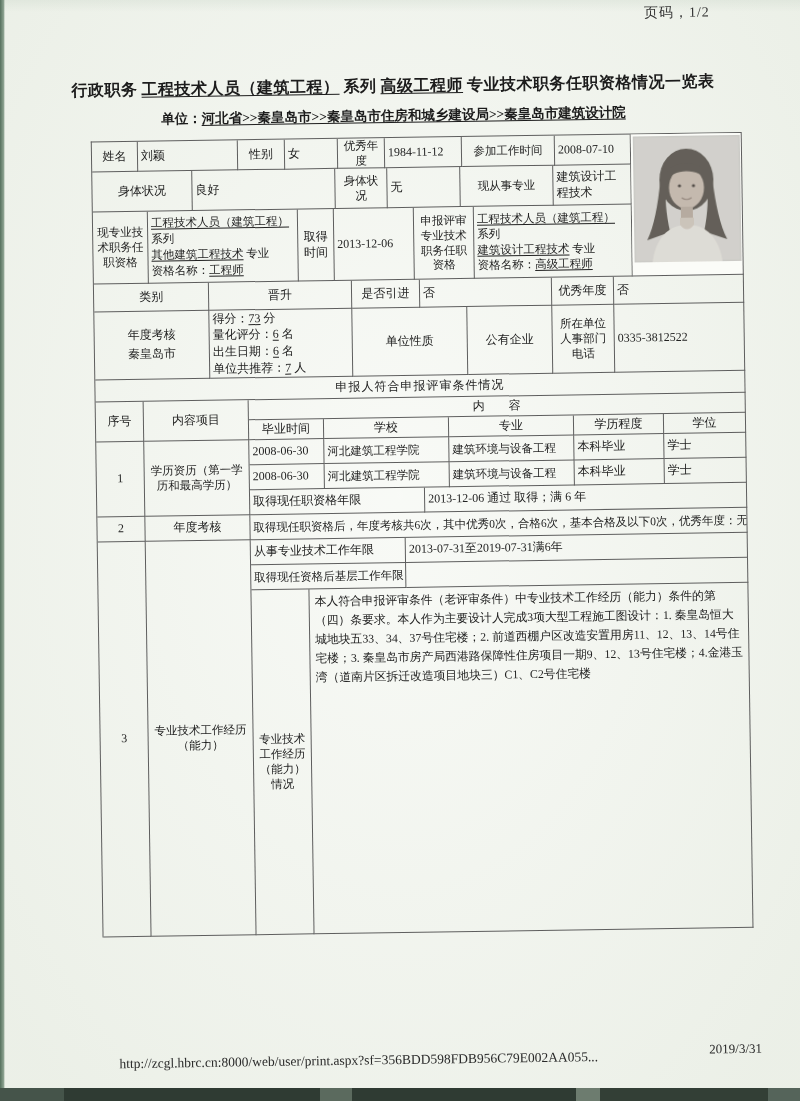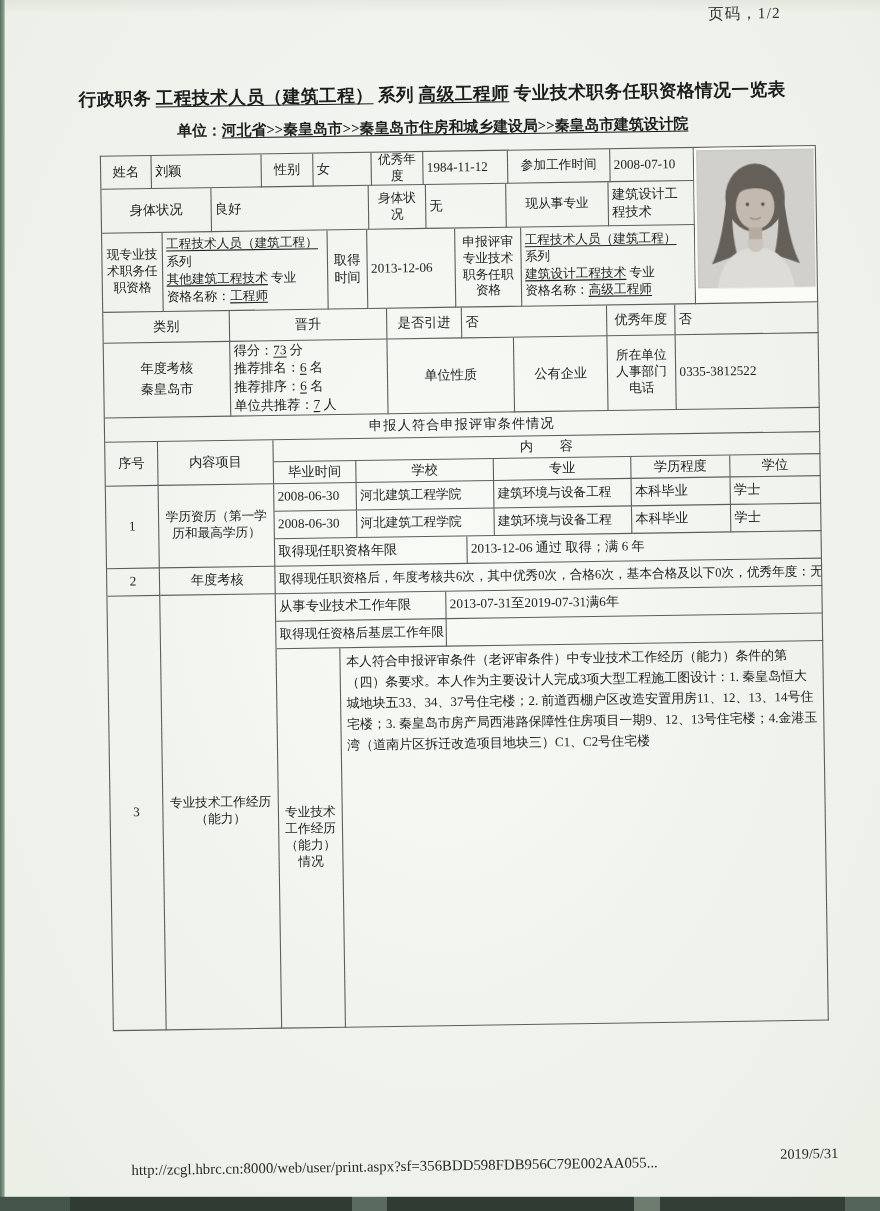--- a/index.html
+++ b/index.html
@@ -164,22 +164,22 @@
     <div class="row" style="height:68px">
       <div class="c" style="width:115px">
         <div style="display:flex;flex-direction:column;gap:3px;align-items:center">
           <span>年度考核</span>
           <span>秦皇岛市</span>
         </div>
       </div>
       <div class="c l" style="width:143px">
         <div class="lines">
           <span><span>得分：</span><span class="u">73</span> <span>分</span></span>
-          <span><span>推荐排名：</span><span class="u">6</span> <span>名</span></span>
-          <span><span>推荐排序：</span><span class="u">6</span> <span>名</span></span>
+          <span><span>量化评分：</span><span class="u">6</span> <span>名</span></span>
+          <span><span>出生日期：</span><span class="u">6</span> <span>名</span></span>
           <span><span>单位共推荐：</span><span class="u">7</span> <span>人</span></span>
         </div>
       </div>
       <div class="c" style="width:115px">单位性质</div>
       <div class="c" style="width:85px">公有企业</div>
       <div class="c small" style="width:62px">所在单位人事部门电话</div>
       <div class="c l" style="flex:1">0335-3812522</div>
     </div>
 
     <div class="row" style="height:22px">
@@ -251,18 +251,18 @@
           <div class="c l topv" style="flex:1;padding:3px 5px">
             <div style="font-size:11.8px;line-height:1.62;text-align:left">本人符合申报评审条件（老评审条件）中专业技术工作经历（能力）条件的第（四）条要求。本人作为主要设计人完成3项大型工程施工图设计：1. 秦皇岛恒大城地块五33、34、37号住宅楼；2. 前道西棚户区改造安置用房11、12、13、14号住宅楼；3. 秦皇岛市房产局西港路保障性住房项目一期9、12、13号住宅楼；4.金港玉湾（道南片区拆迁改造项目地块三）C1、C2号住宅楼</div>
           </div>
         </div>
       </div>
     </div>
 
   </div>
 
   <div class="footer-url">http://zcgl.hbrc.cn:8000/web/user/print.aspx?sf=356BDD598FDB956C79E002AA055...</div>
-  <div class="footer-date">2019/5/31</div>
+  <div class="footer-date">2019/3/31</div>
 
 </div>
 
 <div class="edge-left"></div>
 <div class="edge-bottom"></div>
 
 </body></html>

